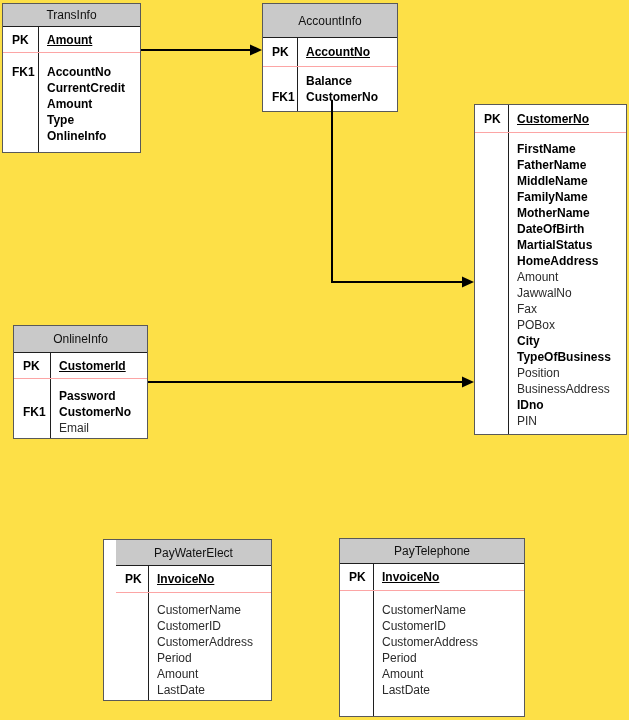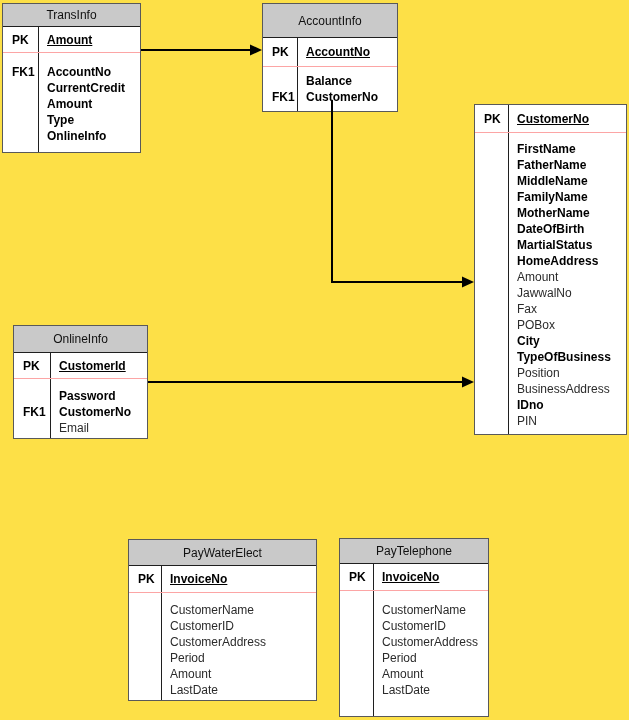--- a/index.html
+++ b/index.html
@@ -110,42 +110,42 @@
         <span class="fk-label" style="margin-top: 16px;">FK1</span>
       </div>
       <div class="t-fields">
           <div class="f-row b">Password</div>
           <div class="f-row b">CustomerNo</div>
           <div class="f-row">Email</div>
         </div>
     </div>
   </div>
 
-  <div class="etable" style="left:128px;top:539px;width:189px;--lw:33px;--bpad:9px;">
+  <div class="etable" style="left:103px;top:539px;width:169px;padding-left:12px;--lw:33px;--bpad:9px;">
     <div class="t-header" style="height:26px">PayWaterElect</div>
     <div class="t-pkrow" style="height:27px">
       <div class="t-pklabel">PK</div>
       <div class="t-pkfield">InvoiceNo</div>
     </div>
     <div class="t-body" style="height:107px">
       <div class="t-labelcol">
         <span class="fk-label"></span>
       </div>
       <div class="t-fields">
           <div class="f-row">CustomerName</div>
           <div class="f-row">CustomerID</div>
           <div class="f-row">CustomerAddress</div>
           <div class="f-row">Period</div>
           <div class="f-row">Amount</div>
           <div class="f-row">LastDate</div>
         </div>
     </div>
   </div>
 
-  <div class="etable" style="left:339px;top:538px;width:150px;--lw:34px;--bpad:11px;">
+  <div class="etable" style="left:339px;top:538px;width:186px;--lw:34px;--bpad:11px;">
     <div class="t-header" style="height:25px">PayTelephone</div>
     <div class="t-pkrow" style="height:27px">
       <div class="t-pklabel">PK</div>
       <div class="t-pkfield">InvoiceNo</div>
     </div>
     <div class="t-body" style="height:125px">
       <div class="t-labelcol">
         <span class="fk-label"></span>
       </div>
       <div class="t-fields">

